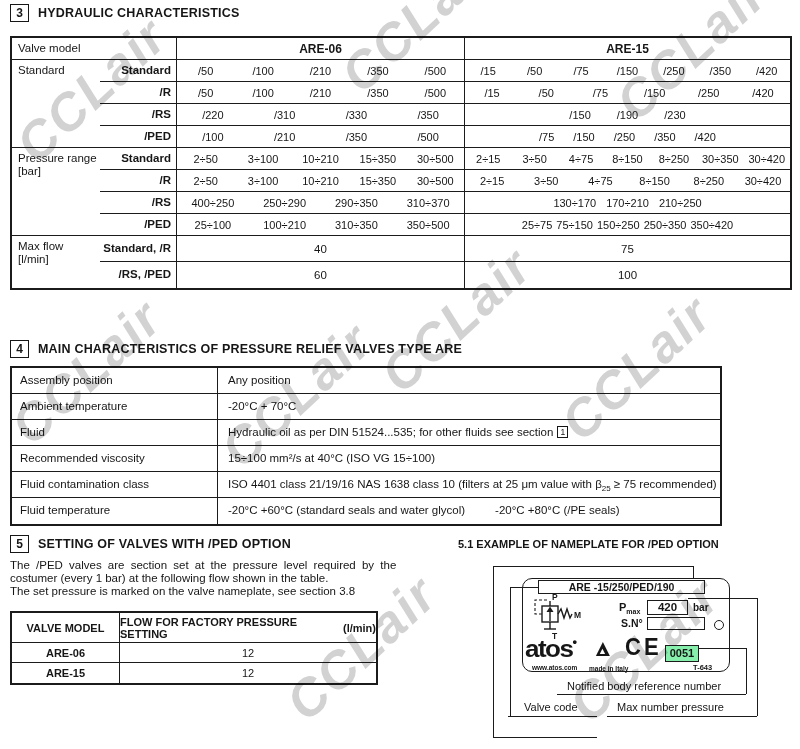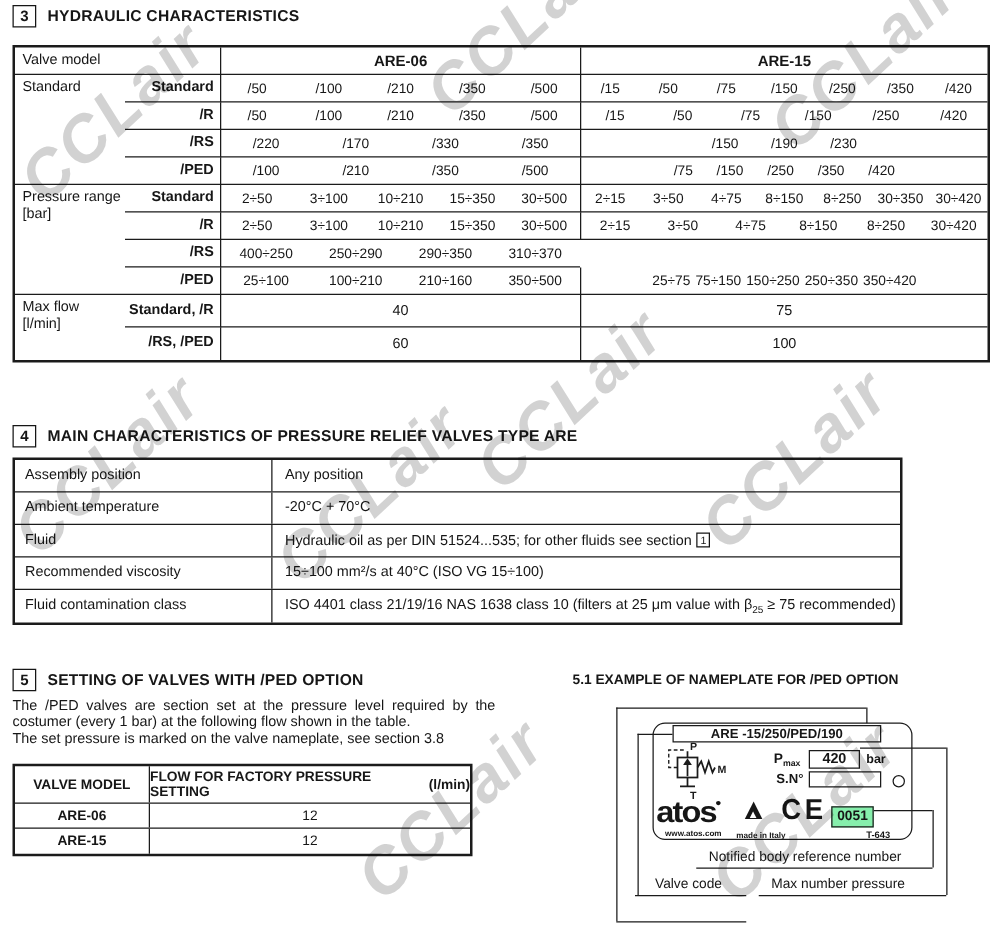--- a/index.html
+++ b/index.html
@@ -180,21 +180,21 @@
           <span>/150</span>
           <span>/250</span>
           <span>/420</span>
         </div>
     </div>
     <div class="t3r">
       <div class="cg"></div>
       <div class="cs bb">/RS</div>
       <div class="cv6 bl bb eq">
           <span>/220</span>
-          <span>/170</span>
+          <span>/310</span>
           <span>/330</span>
           <span>/350</span>
         </div>
       <div class="cv15 bl bb cl g26">
           <span>/150</span>
           <span>/190</span>
           <span>/230</span>
         </div>
     </div>
     <div class="t3r">
@@ -259,28 +259,33 @@
     </div>
     <div class="t3r">
       <div class="cg"></div>
       <div class="cs bb">/RS</div>
       <div class="cv6 bl bb eq">
           <span>400÷250</span>
           <span>250÷290</span>
           <span>290÷350</span>
           <span>310÷370</span>
         </div>
+      <div class="cv15 bl bb cl g10">
+          <span>130÷170</span>
+          <span>170÷210</span>
+          <span>210÷250</span>
+        </div>
     </div>
     <div class="t3r">
       <div class="cg bb"></div>
       <div class="cs bb">/PED</div>
       <div class="cv6 bl bb eq">
           <span>25÷100</span>
           <span>100÷210</span>
-          <span>210÷160</span>
+          <span>310÷350</span>
           <span>350÷500</span>
         </div>
       <div class="cv15 bl bb cl g3">
           <span>25÷75</span>
           <span>75÷150</span>
           <span>150÷250</span>
           <span>250÷350</span>
           <span>350÷420</span>
         </div>
     </div>
@@ -323,20 +328,26 @@
       </div>
     </div>
     <div class="t4r">
       <div class="t4l">Recommended viscosity</div>
       <div class="t4v">15÷100 mm²/s at 40°C (ISO VG 15÷100)</div>
     </div>
     <div class="t4r">
       <div class="t4l">Fluid contamination class</div>
       <div class="t4v">
         <span>ISO 4401 class 21/19/16 NAS 1638 class 10 (filters at 25 μm value with β</span><sub>25</sub><span> ≥ 75 recommended)</span>
+      </div>
+    </div>
+    <div class="t4r">
+      <div class="t4l">Fluid temperature</div>
+      <div class="t4v">
+        <span>-20°C +60°C (standard seals and water glycol)</span><span class="v2">-20°C +80°C (/PE seals)</span>
       </div>
     </div>
   </div>
 
   <div class="shead" style="left:10px; top:535px;">
     <span class="nbox">5</span>
     <span class="stitle">SETTING OF VALVES WITH  /PED OPTION</span>
   </div>
 
   <div class="para">

